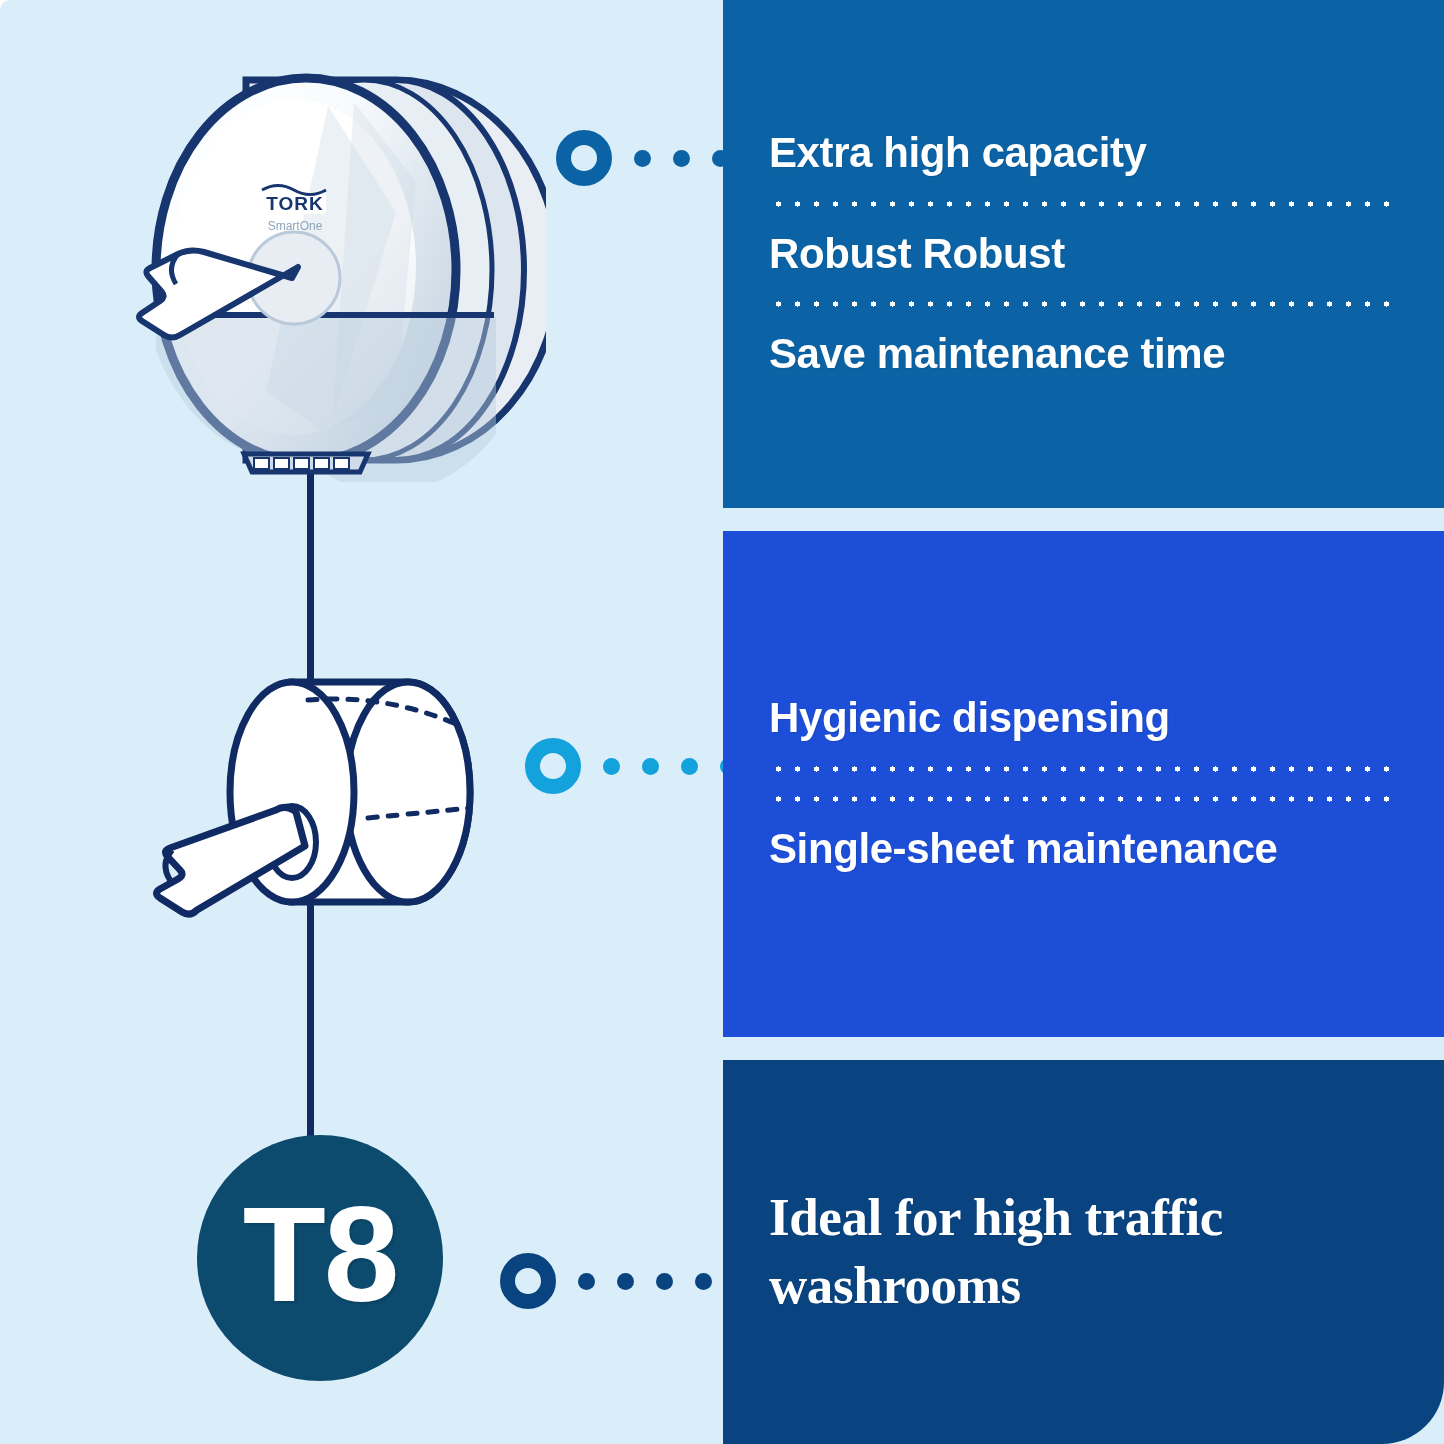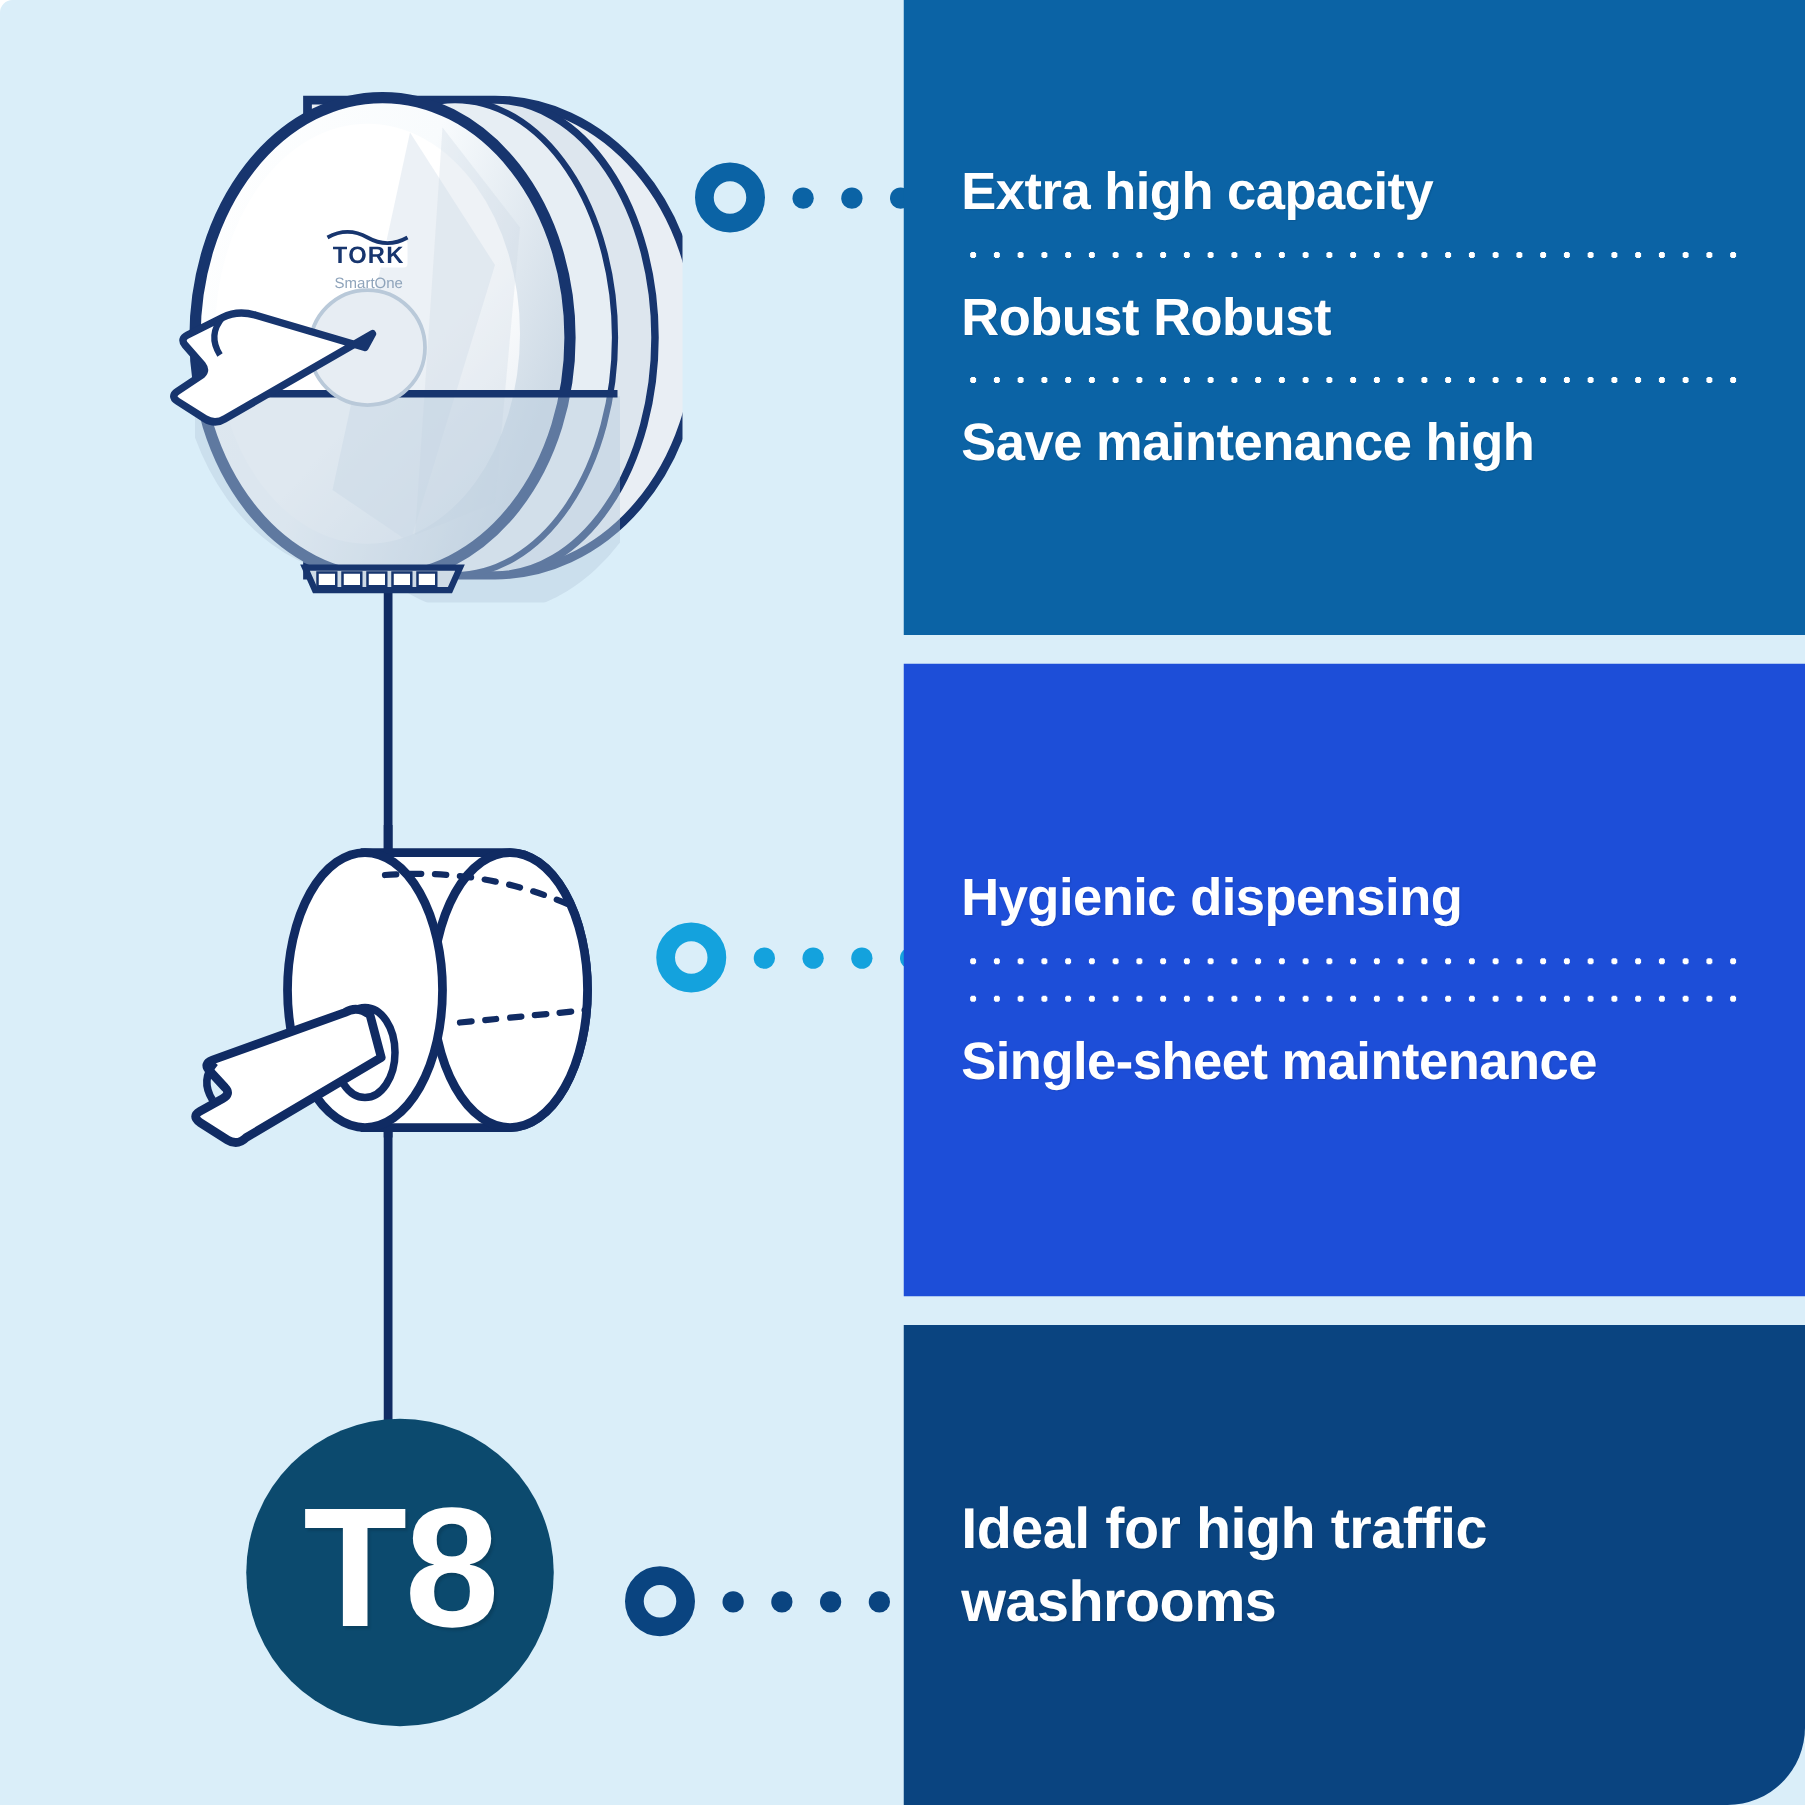--- a/index.html
+++ b/index.html
@@ -53,22 +53,23 @@
   .feature-text {
     color: #ffffff;
     font-weight: bold;
     font-size: 42px;
     line-height: 1.16;
     letter-spacing: -0.4px;
     margin: 0;
     text-shadow: 1px 1px 1px rgba(0,0,0,0.10);
   }
   .panel-3 .feature-text {
-    font-size: 46px;
+    font-size: 53px;
     line-height: 1.28;
+    font-family: Liberation Serif, serif;
   }
   .divider {
     height: 8px;
     margin: 22px 0 22px 0;
     background-image: radial-gradient(circle closest-side, #ffffff 64%, rgba(255,255,255,0) 66%);
     background-size: 19px 8px;
     background-repeat: repeat-x;
     background-position: 0 50%;
   }
   .panel-1 .stack, .panel-2 .stack { width: 100%; }
@@ -257,21 +258,21 @@
       <span class="dot"></span>
     </span>
   </div>
 
   <div class="panel panel-1">
     <div class="stack">
       <p class="feature-text f1">Extra high capacity</p>
       <div class="divider"></div>
       <p class="feature-text">Robust Robust</p>
       <div class="divider"></div>
-      <p class="feature-text">Save maintenance high</p>
+      <p class="feature-text">Save maintenance time</p>
     </div>
   </div>
 
   <div class="panel panel-2">
     <div class="stack">
       <p class="feature-text">Hygienic dispensing</p>
       <div class="divider"></div>
       <div class="divider"></div>
       <p class="feature-text">Single-sheet maintenance</p>
     </div>

